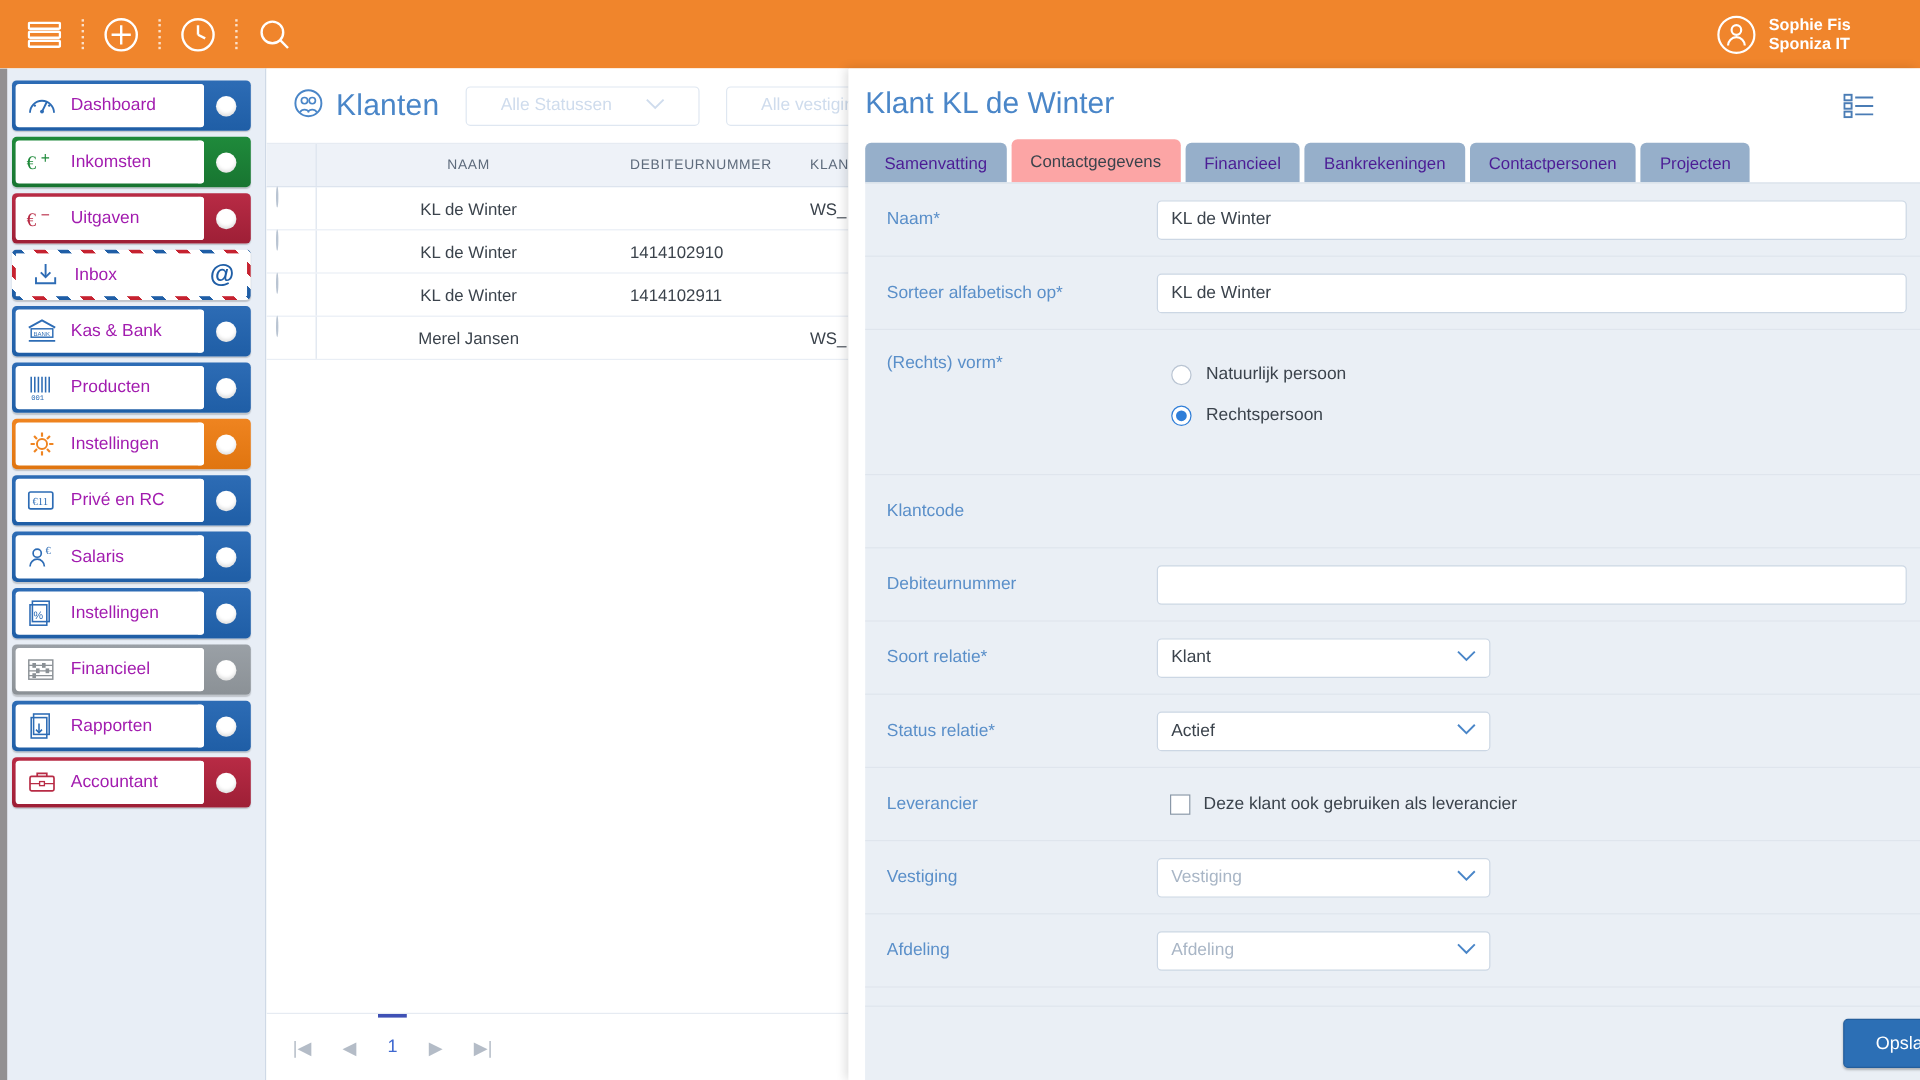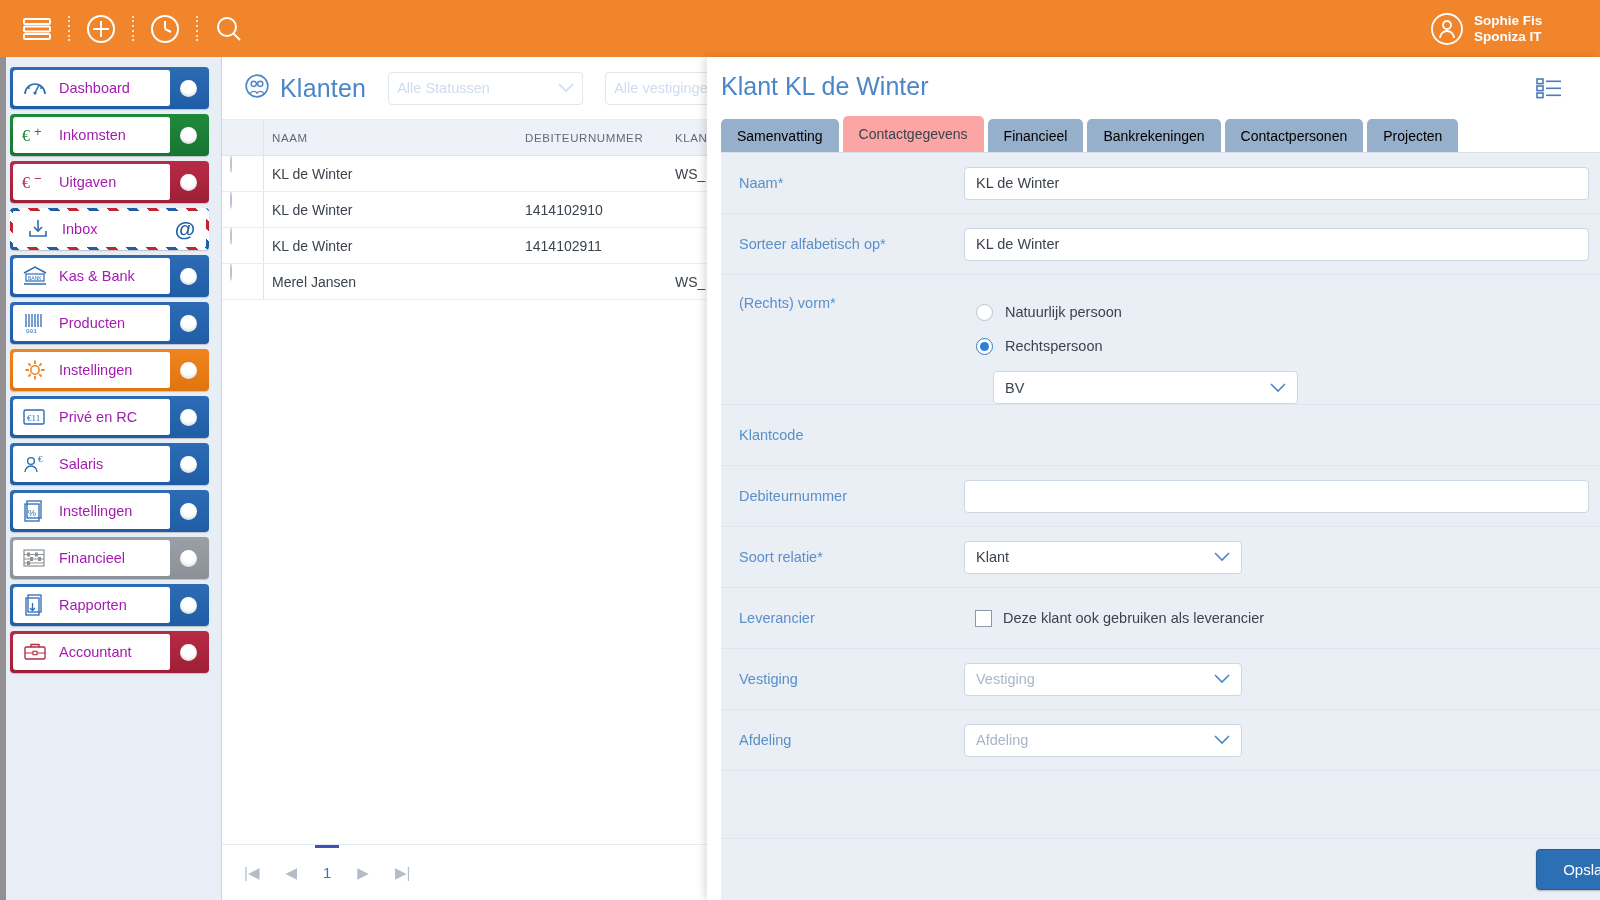--- a/index.html
+++ b/index.html
@@ -82,32 +82,32 @@
 
   
   #listpanel{
     position:absolute; left:222px; top:57px; width:485px; height:843px;
     background:#fff; overflow:hidden;
   }
   .lp-head{ height:62px; display:flex; align-items:center; padding:0 0 0 22px; }
   .lp-title{ font-size:25px; color:#4a86c8; font-weight:normal; margin-left:10px; letter-spacing:.2px; white-space:nowrap;}
   .lp-filter{
     height:33px; width:195px; margin-left:22px; border:1px solid #dfe7f1; border-radius:4px;
-    display:flex; align-items:center; padding:0 8px; flex:0 0 auto; background:#fff;
+    display:flex; align-items:center; padding:0 28px; flex:0 0 auto; background:#fff;
   }
   .lp-filter span{ font-size:14.5px; color:#cfdced; white-space:nowrap; overflow:hidden;}
   .lp-filter .cv{ margin-left:auto; }
   .tbl{ width:100%; border-top:1px solid #e6ebf2; }
   .tbl .hr{
     display:flex; height:36px; align-items:center; background:#eef2f8;
     border-bottom:1px solid #dde4ee; font-size:11.5px; color:#5e6b7c; letter-spacing:.6px;
   }
   .tbl .hr > div{ padding:0 8px; }
   .c-sel{ width:42px; flex:0 0 42px; border-right:1px solid #dde4ee; height:100%;}
-  .c-naam{ width:253px; flex:0 0 253px; }
+  .c-naam{ width:253px; flex:0 0 253px;text-align:center; }
   .c-deb{ width:150px; flex:0 0 150px; }
   .c-kla{ width:120px; flex:0 0 120px; }
   .tbl .row{
     display:flex; height:36px; align-items:center; border-bottom:1px solid #e9eef5;
     font-size:14px; color:#3b434c; cursor:pointer;
   }
   .tbl .row > div{ padding:0 8px; }
   .radio-o{ width:17px; height:17px; border-radius:50%; border:1.6px solid #b9c4d2; background:#fff;}
   .pager{
     position:absolute; left:0; bottom:0; width:485px; height:56px; border-top:1px solid #e6ebf2;
@@ -121,21 +121,21 @@
   #detail{
     position:absolute; left:707px; top:57px; width:893px; height:843px;
     background:#fff; box-shadow:-3px 0 8px rgba(0,0,0,.13);
     overflow:hidden;
   }
   .dt-head{ height:59px; display:flex; align-items:center; padding-left:14px; position:relative;}
   .dt-title{ font-size:25px; color:#4a86c8; font-weight:normal; white-space:nowrap;}
   .dt-listicon{ position:absolute; right:38px; top:20px; cursor:pointer;}
   .tabs{ display:flex; align-items:flex-end; padding-left:14px; height:36px; gap:4px;}
   .tab{
-    height:33px; background:#96afca; color:#000000; font-size:14px;
+    height:33px; background:#96afca; color:#4c1d95; font-size:14px;
     display:flex; align-items:center; padding:0 16px;
     border-radius:5px 5px 0 0; cursor:pointer; white-space:nowrap;
   }
   .tab.active{ background:#fca5a5; color:#3b434c; height:36px; }
   .formwrap{
     position:absolute; left:14px; right:0; top:95px; bottom:0;
     background:#eaeff5; border-top:1px solid #dae1ea;
   }
   .frow{
     display:flex; align-items:center; min-height:61px; border-bottom:1px solid #dfe5ed;
@@ -615,30 +615,20 @@
         <div class="radio-line">
           <span class="rd"></span>
           <span>Natuurlijk persoon</span>
         </div>
         <div class="radio-line">
           <span class="rd on">
               <i></i>
             </span>
           <span>Rechtspersoon</span>
         </div>
-        <div style="margin-left:29px;margin-top:8px;">
-          <div class="sel wide">
-            <span>BV</span>
-            <span class="cv">
-              <svg width="16" height="10" viewBox="0 0 16 10">
-                  <path d="M1 1l7 7 7-7" fill="none" stroke="#4a86c8" stroke-width="1.6"></path>
-                </svg>
-            </span>
-          </div>
-        </div>
       </div>
     </div>
 
     <div class="frow">
       <div class="flabel">Klantcode</div>
     </div>
 
     <div class="frow">
       <div class="flabel">Debiteurnummer</div>
       <div class="fctl">
@@ -653,20 +643,33 @@
           <span>Klant</span>
           <span class="cv">
             <svg width="16" height="10" viewBox="0 0 16 10">
                 <path d="M1 1l7 7 7-7" fill="none" stroke="#4a86c8" stroke-width="1.6"></path>
               </svg>
           </span>
         </div>
       </div>
     </div>
 
+    <div class="frow">
+      <div class="flabel">Status relatie*</div>
+      <div class="fctl">
+        <div class="sel">
+          <span>Actief</span>
+          <span class="cv">
+            <svg width="16" height="10" viewBox="0 0 16 10">
+                <path d="M1 1l7 7 7-7" fill="none" stroke="#4a86c8" stroke-width="1.6"></path>
+              </svg>
+          </span>
+        </div>
+      </div>
+    </div>
 
     <div class="frow">
       <div class="flabel">Leverancier</div>
       <div class="fctl">
         <div class="chk-line">
           <span class="cbx"></span>
           <span>Deze klant ook gebruiken als leverancier</span>
         </div>
       </div>
     </div>

